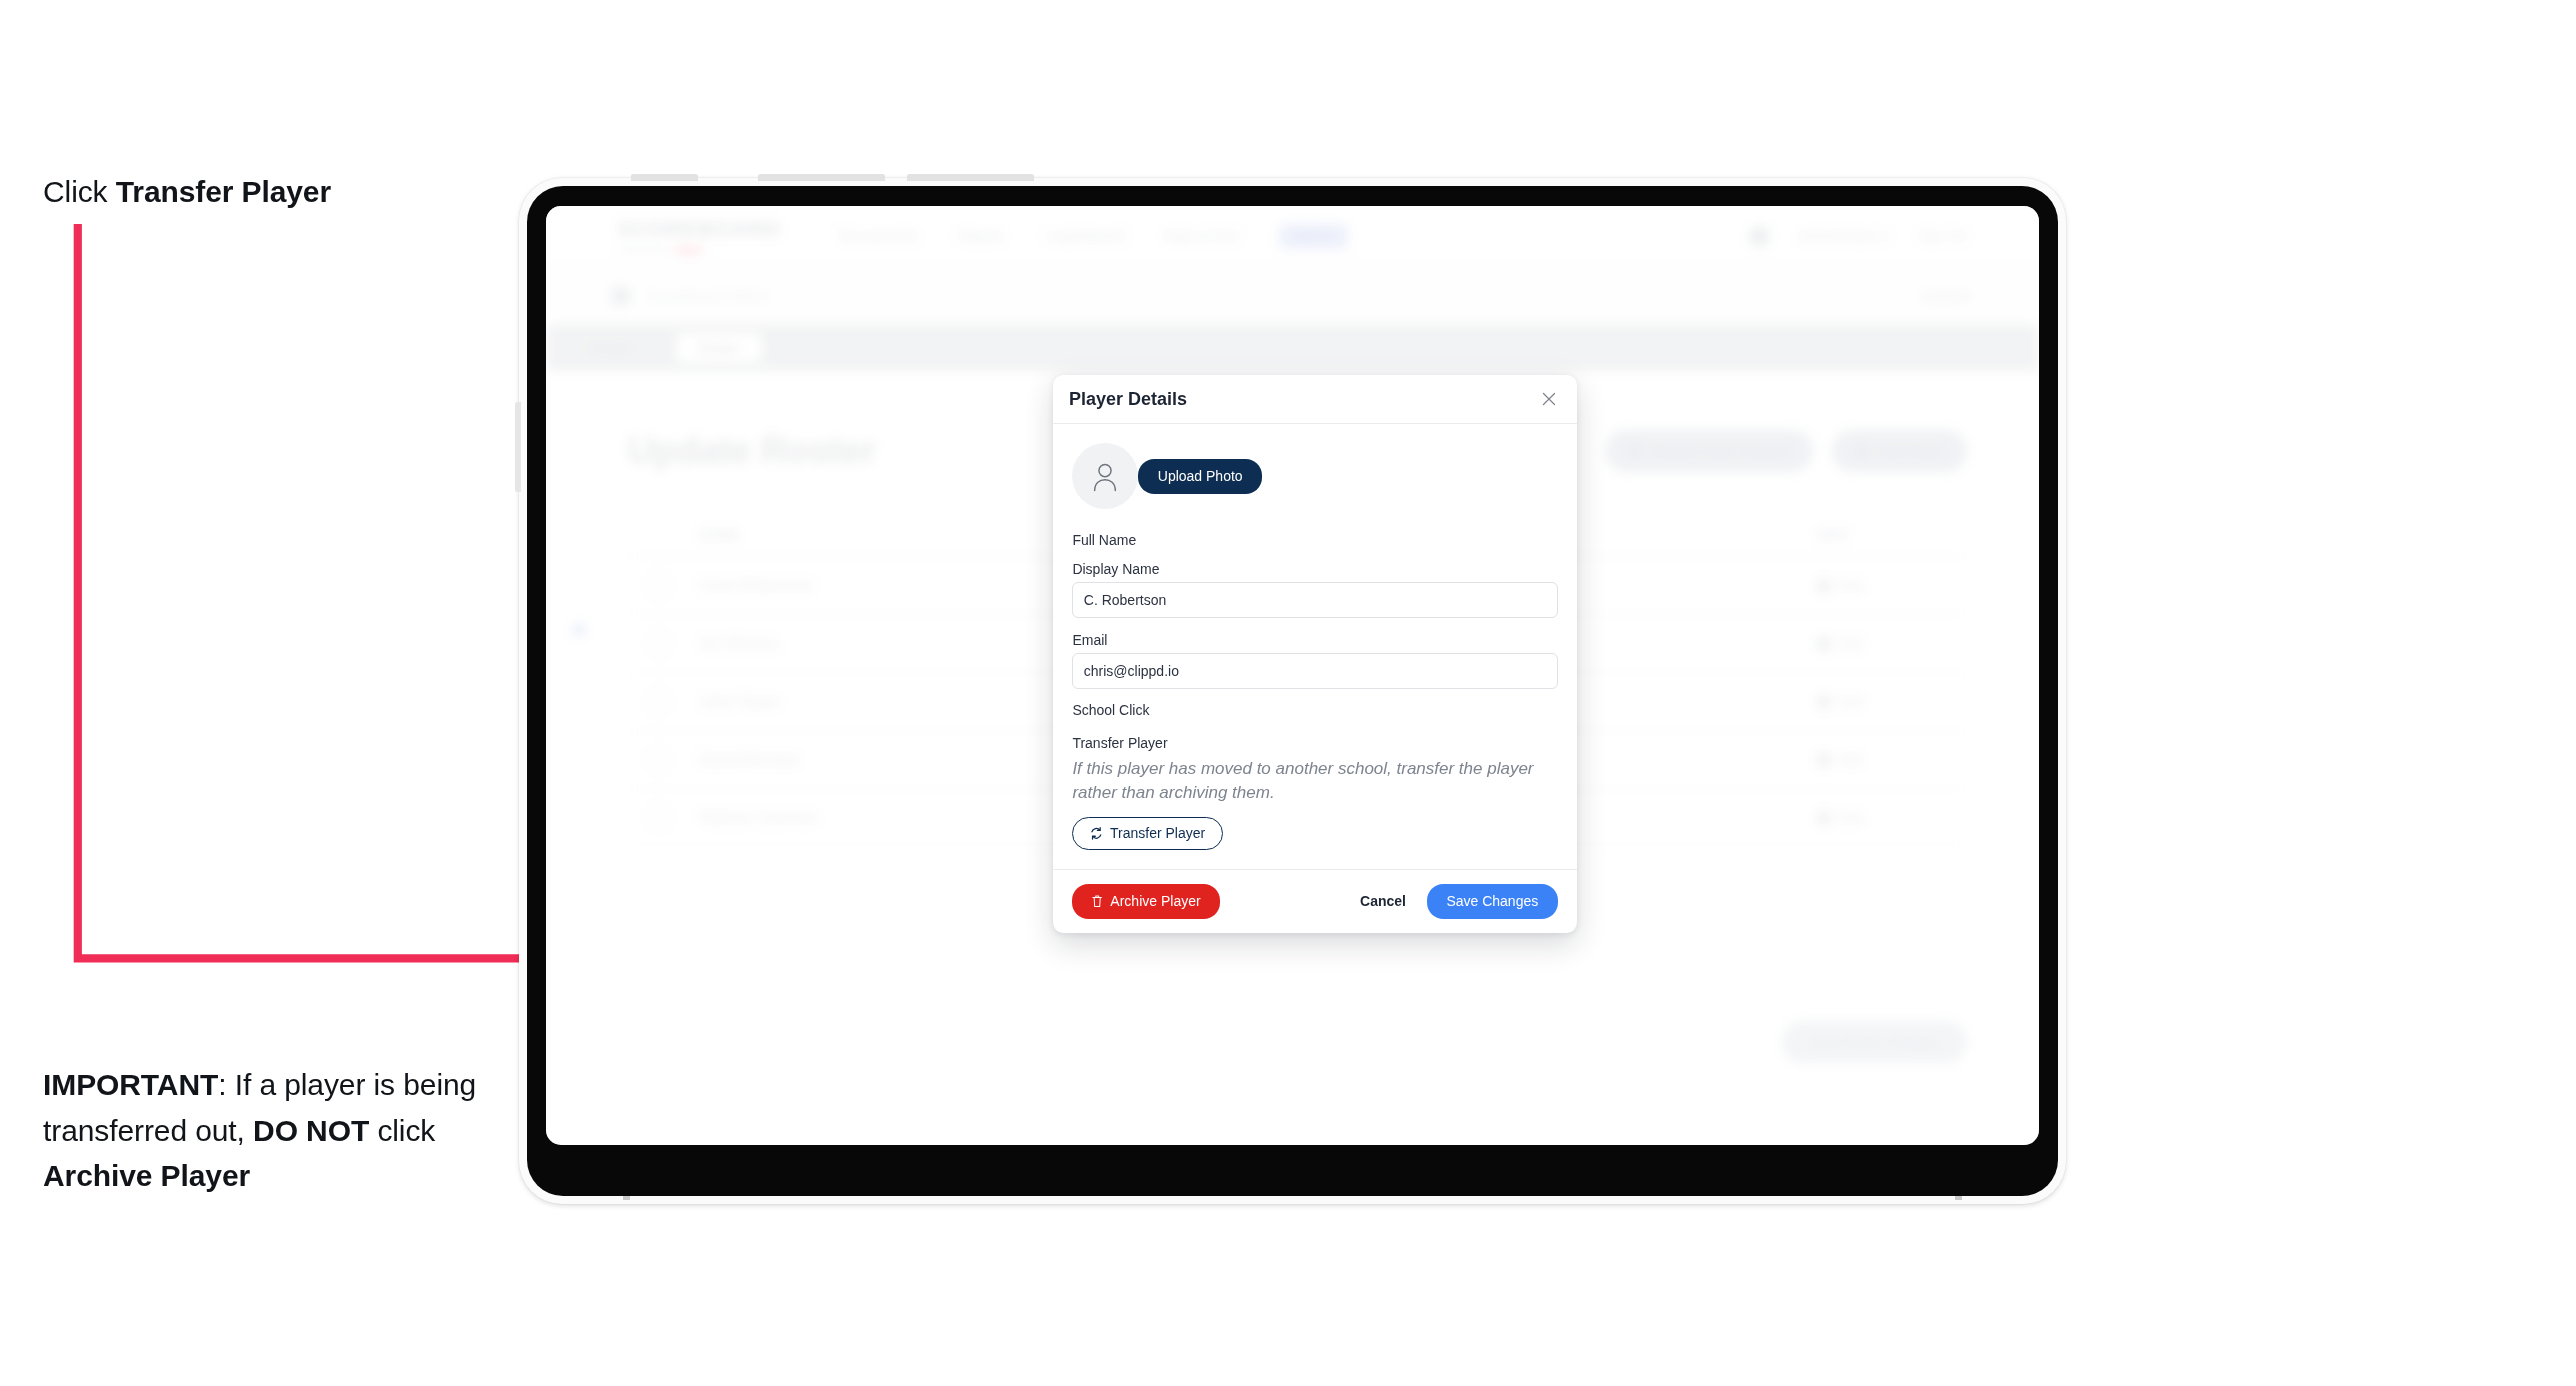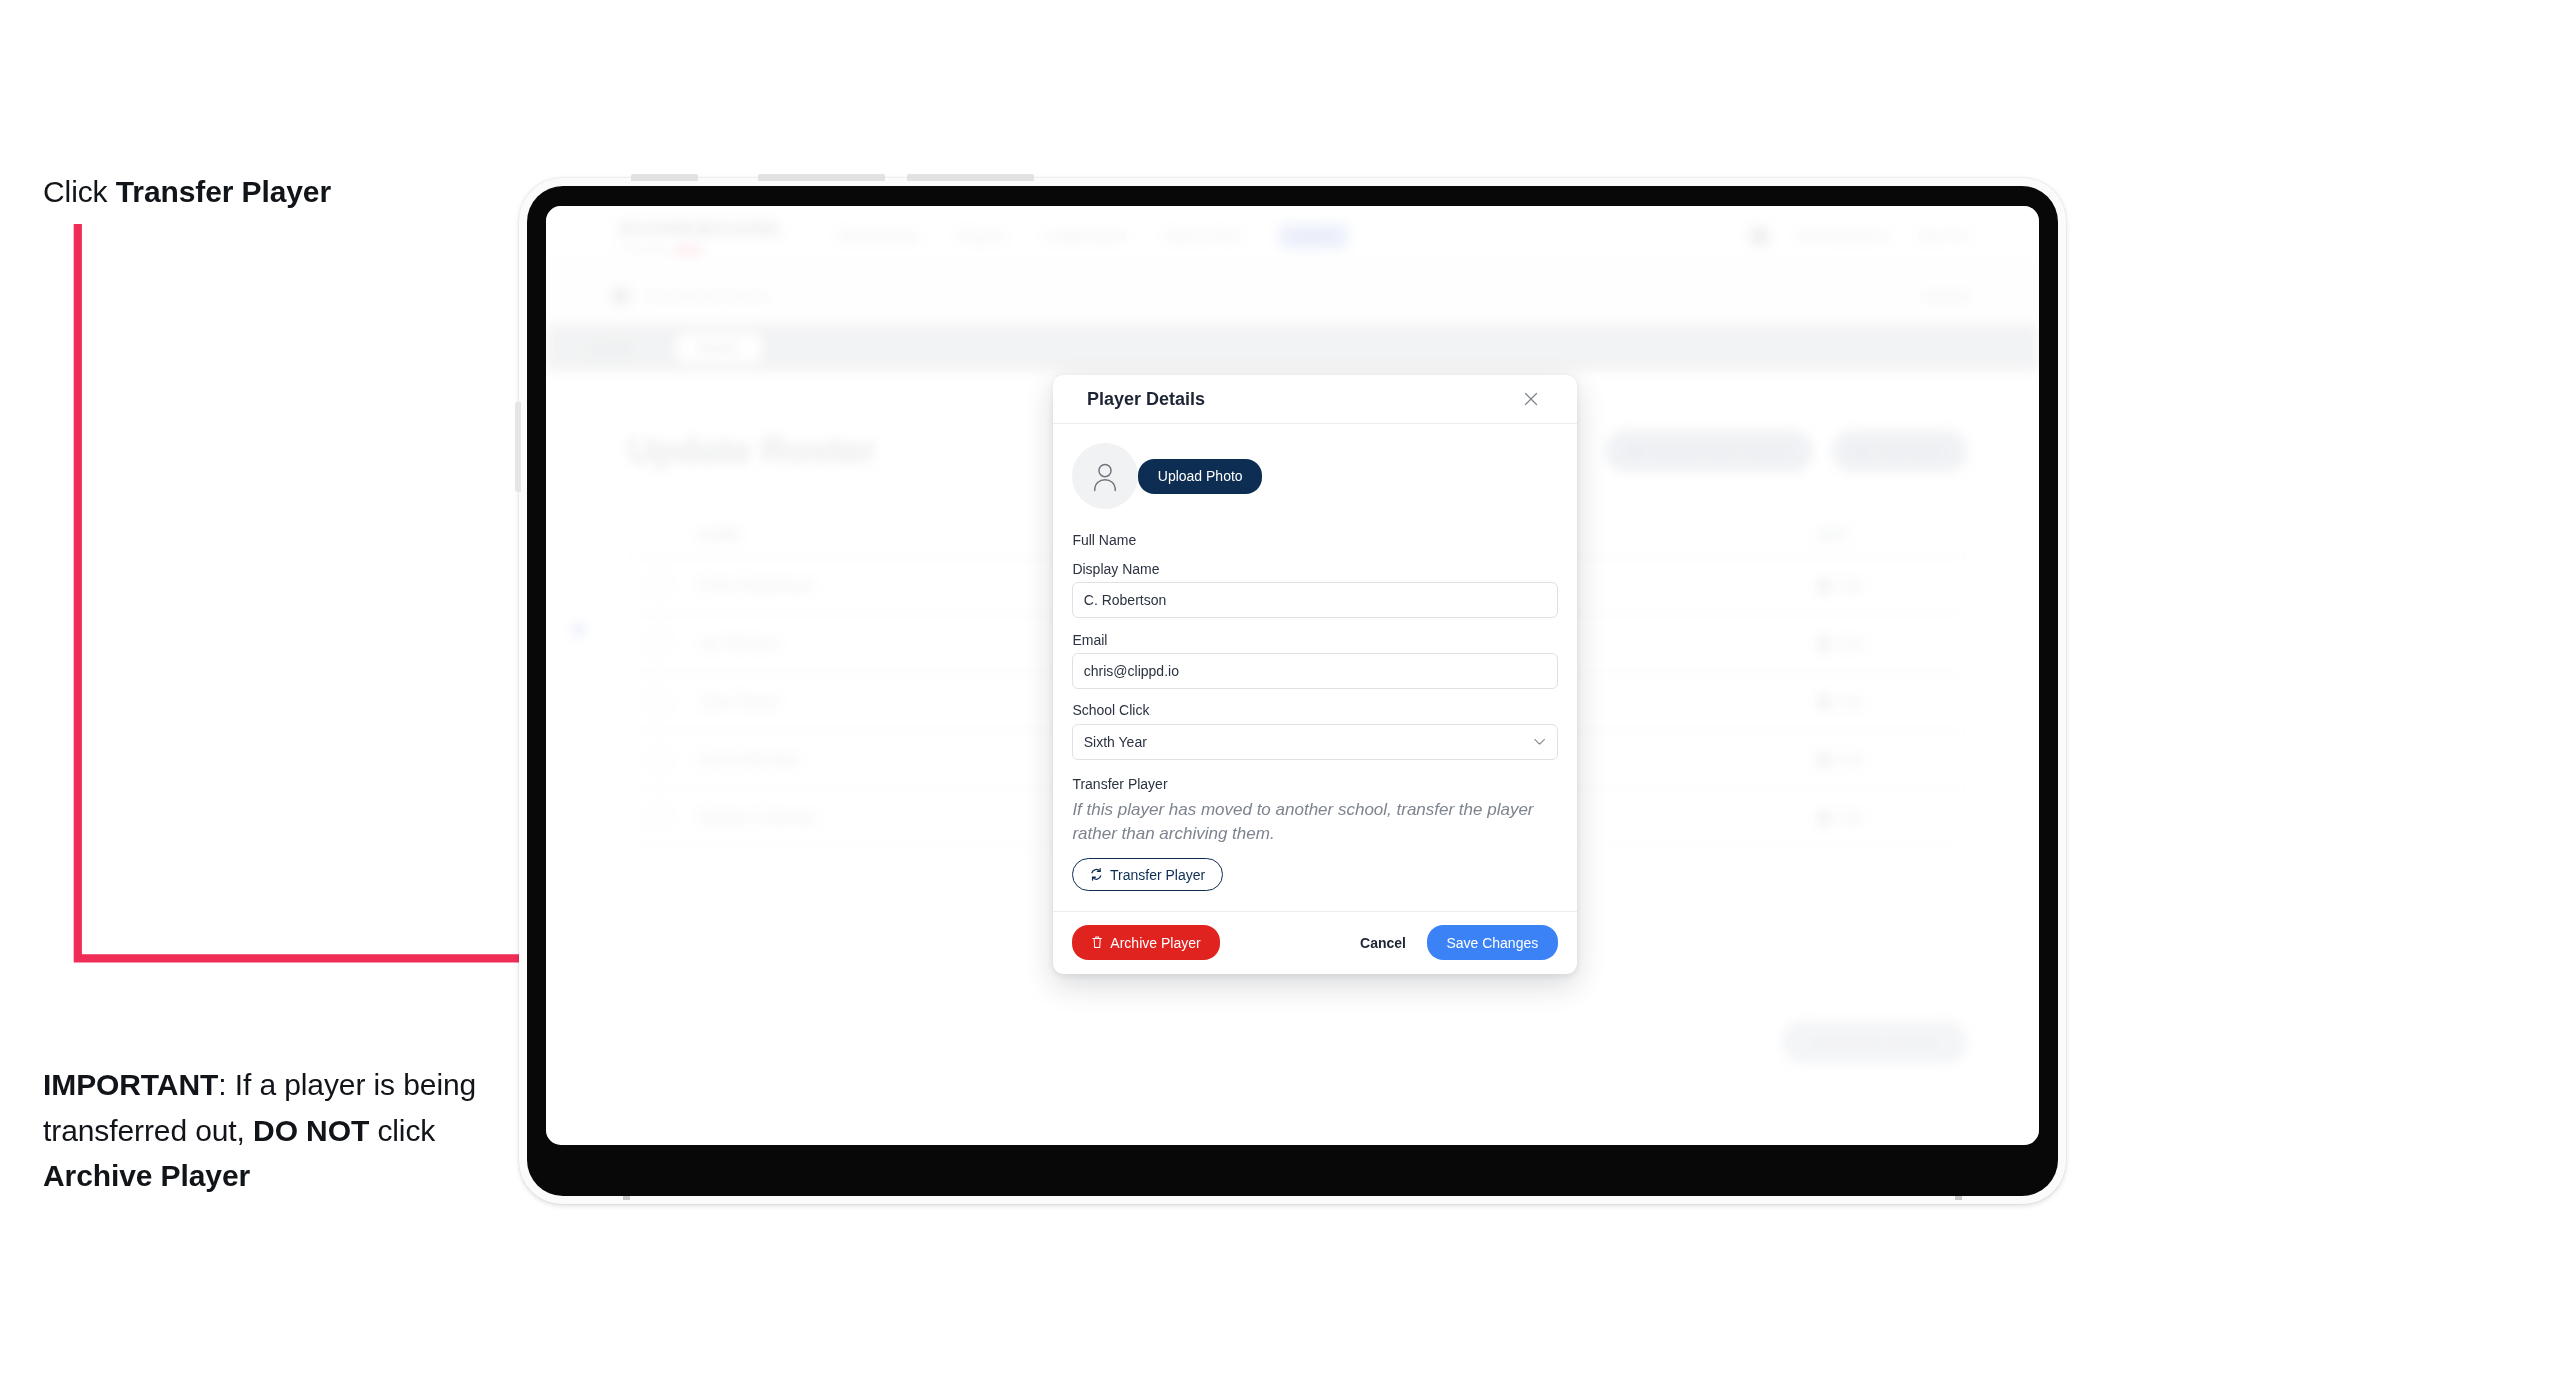--- a/index.html
+++ b/index.html
@@ -200,21 +200,21 @@
   .modal {
     position: absolute;
     left: 507px; top: 169px;
     width: 524px;
     background: #ffffff;
     border-radius: 10.4px;
     box-shadow: 0 10.4px 30px rgba(16,24,40,0.16), 0 1.5px 6px rgba(16,24,40,0.08);
     overflow: hidden;
   }
   .modal-head {
-    height: 49px; padding: 0 34px;
+    height: 49px; padding: 0 16px;
     display: flex; align-items: center; justify-content: space-between;
     border-bottom: 0.7px solid #ececee;
     gap: 38px;
   }
   .modal-title { font-size: 18px; font-weight: 600; color: #1d2433; }
   .close-x {
     width: 24px; height: 24px; display: flex; align-items: center; justify-content: center;
     cursor: pointer;
   }
   .modal-body { padding: 19.4px 19.4px 19.4px; }
@@ -455,26 +455,20 @@
             <input class="field-input" value="C. Robertson" style="">
           </div>
 
           <div class="field">
             <label class="field-label">Email</label>
             <input class="field-input" value="chris@clippd.io" style="">
           </div>
 
           <div class="field">
             <label class="field-label">School Click</label>
-            <div class="select-wrap">
-              <input class="field-input" readonly="" value="Sixth Year" style="">
-              <svg class="chev" width="11.2" height="6.7" viewBox="0 0 15 9">
-                <path d="M1 1 L7.5 7.5 L14 1" fill="none" stroke="#8b9099" stroke-width="1.6" stroke-linecap="round" stroke-linejoin="round"></path>
-              </svg>
-            </div>
           </div>
 
           <div class="transfer-block">
             <div class="transfer-title">Transfer Player</div>
             <div class="transfer-desc">If this player has moved to another school, transfer the player rather than archiving them.</div>
             <button class="transfer-btn">
               <svg width="12.7" height="12.7" viewBox="0 0 17 17">
                 <path d="M2.6 6.4 A6 6 0 0 1 13.2 4.3" fill="none" stroke="#0d2d52" stroke-width="1.7" stroke-linecap="round"></path>
                 <path d="M14.4 10.6 A6 6 0 0 1 3.8 12.7" fill="none" stroke="#0d2d52" stroke-width="1.7" stroke-linecap="round"></path>
                 <path d="M13.6 0.9 L13.6 4.6 L9.9 4.6" fill="none" stroke="#0d2d52" stroke-width="1.7" stroke-linecap="round" stroke-linejoin="round"></path>

